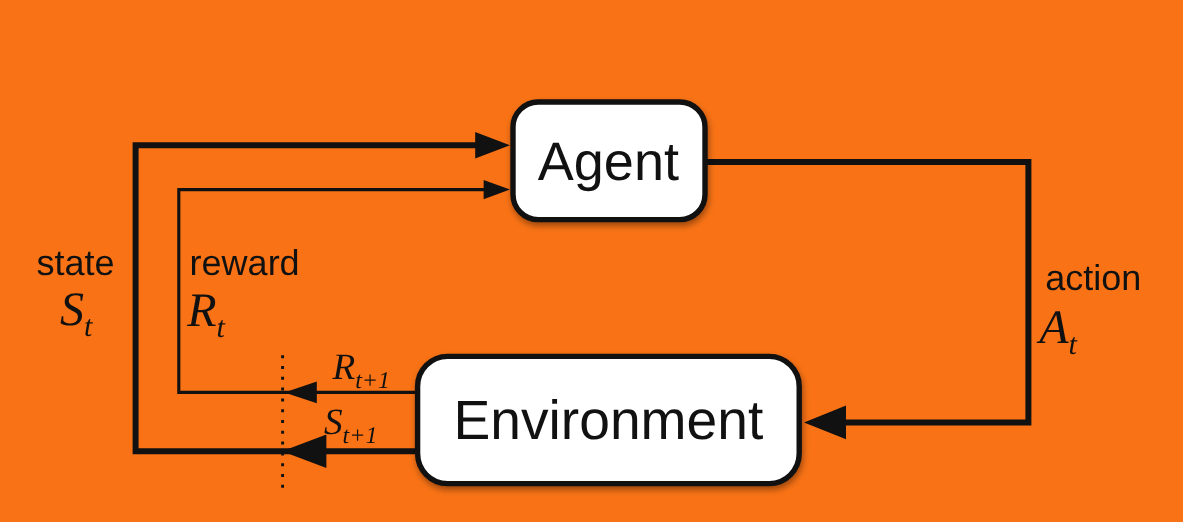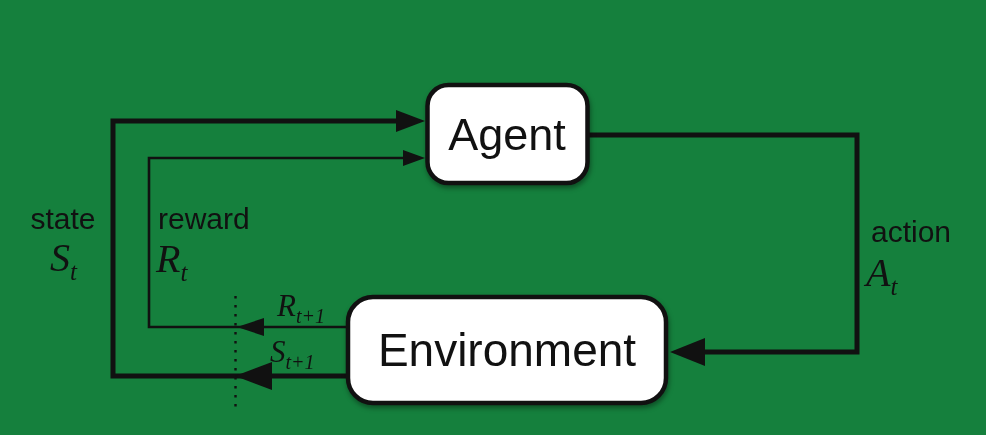--- a/index.html
+++ b/index.html
@@ -4,21 +4,21 @@
 <style>
   html, body {
     margin: 0;
     padding: 0;
     background: #ffffff;
   }
   #stage {
     position: relative;
     width: 986px;
     height: 435px;
-    background: #15803d;
+    background: #f97316;
     overflow: hidden;
     font-family: "Liberation Sans", sans-serif;
   }
   svg { display: block; }
 
   .flow-line {
     fill: none;
     stroke: #111111;
     stroke-linejoin: miter;
   }

